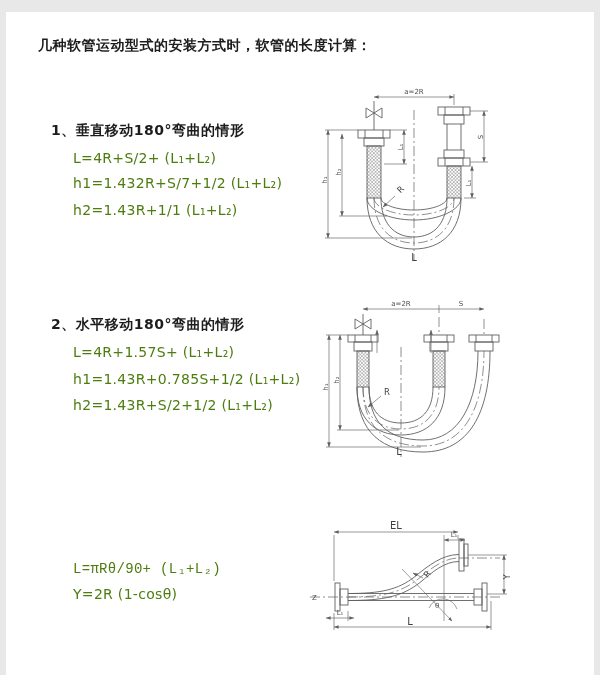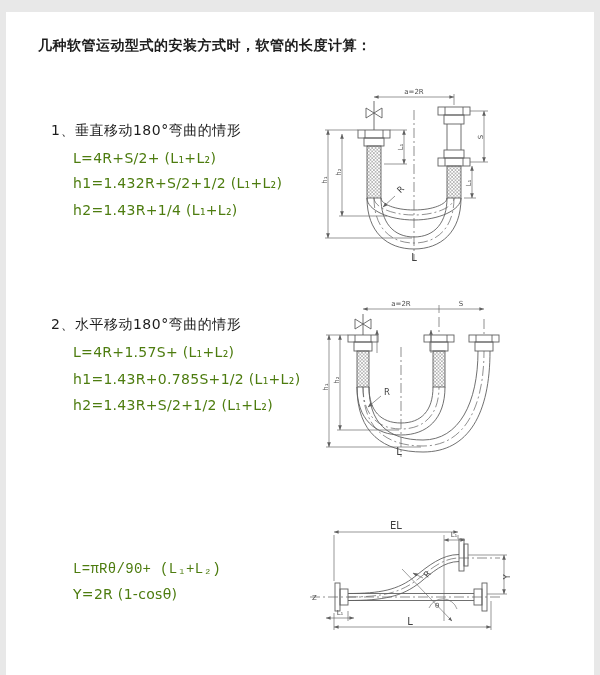--- a/index.html
+++ b/index.html
@@ -2,39 +2,39 @@
 <html><head>
 <meta charset="utf-8">
 <style>
   html,body{margin:0;padding:0;background:#e8e8e8;}
   .page{
     position:relative;width:588px;height:675px;background:#ffffff;
     font-family:"DejaVu Sans","Liberation Sans",sans-serif;color:#1d1d1d;
     overflow:hidden;margin:12px auto;
   }
   .title{position:absolute;left:32px;top:25px;font-size:14px;font-weight:bold;letter-spacing:.5px;white-space:nowrap;}
-  .heading{position:absolute;left:45px;font-size:14px;font-weight:normal;letter-spacing:.5px;white-space:nowrap;}
+  .heading{position:absolute;left:45px;font-size:14px;font-weight:bold;letter-spacing:.5px;white-space:nowrap;}
   .formula{position:absolute;left:67px;font-size:14px;letter-spacing:.3px;white-space:nowrap;color:#4d7c0f;}
   .diagram{position:absolute;}
   svg text{font-family:"DejaVu Sans","Liberation Sans",sans-serif;fill:#4f4f4f;}
   .dimtxt{font-size:7px;}
   .bigtxt{font-size:10px;fill:#3f3f3f;}
   .medtxt{font-size:8.5px;fill:#3f3f3f;}
 </style>
 </head>
 <body>
 
 <div class="page">
 
   <div class="title">几种软管运动型式的安装方式时，软管的长度计算：</div>
 
   <div class="heading" style="top:110px;">1、垂直移动180°弯曲的情形</div>
   <div class="formula" style="top:138px;">L=4R+S/2+ (L₁+L₂)</div>
-  <div class="formula" style="top:163px;">h1=1.432R+S/2+1/2 (L₁+L₂)</div>
-  <div class="formula" style="top:190px;">h2=1.43R+1/4 (L₁+L₂)</div>
+  <div class="formula" style="top:163px;">h1=1.432R+S/7+1/2 (L₁+L₂)</div>
+  <div class="formula" style="top:190px;">h2=1.43R+1/1 (L₁+L₂)</div>
 
   <div class="heading" style="top:304px;">2、水平移动180°弯曲的情形</div>
   <div class="formula" style="top:332px;">L=4R+1.57S+ (L₁+L₂)</div>
   <div class="formula" style="top:359px;">h1=1.43R+0.785S+1/2 (L₁+L₂)</div>
   <div class="formula" style="top:385px;">h2=1.43R+S/2+1/2 (L₁+L₂)</div>
 
   <div class="formula" style="top:549px;font-family:Liberation Mono, monospace;">L=πRθ/90+ (L₁+L₂)</div>
   <div class="formula" style="top:574px;">Y=2R (1-cosθ)</div>
 
   <svg class="diagram" style="left:305px;top:68px;" width="290" height="185" viewBox="0 0 290 185">

